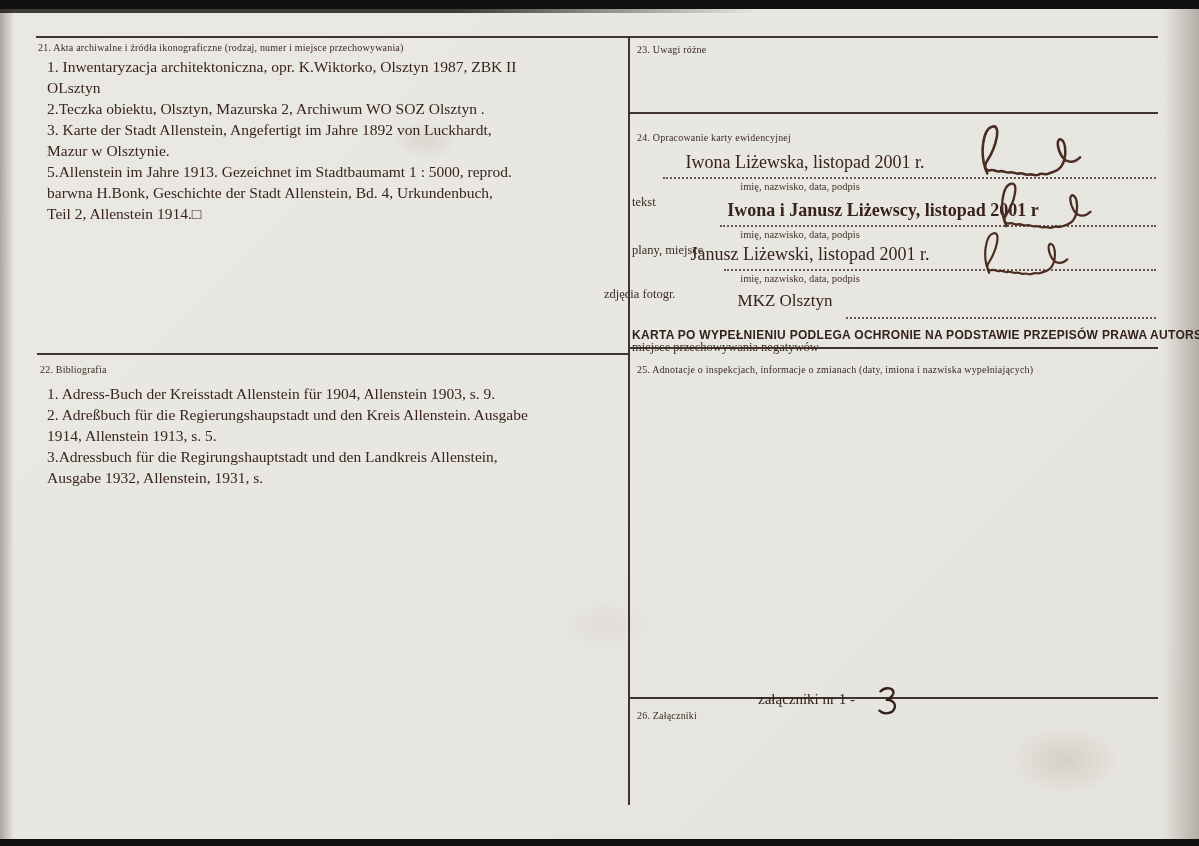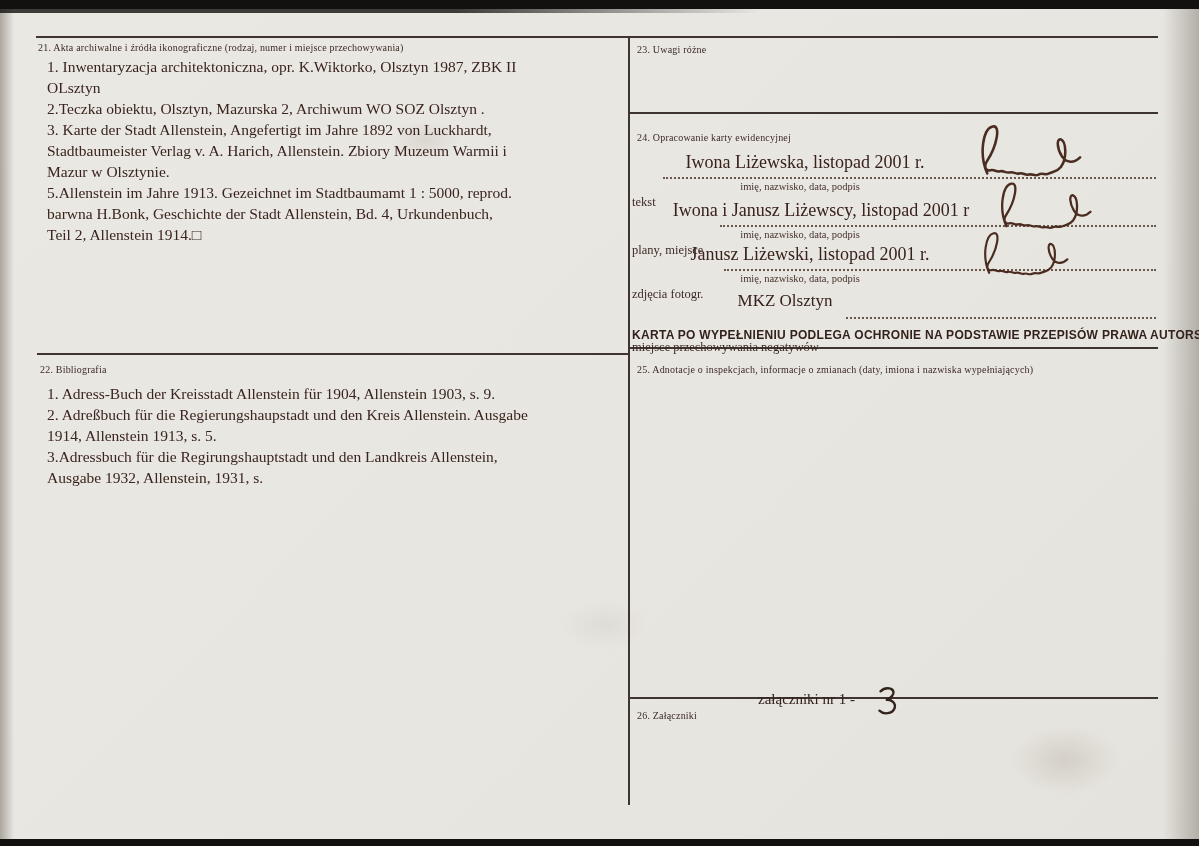--- a/index.html
+++ b/index.html
@@ -51,21 +51,20 @@
   <div class="rule" style="left:628px;top:112px;width:530px;height:2px;"></div>
   <div class="rule" style="left:628px;top:347px;width:530px;height:2px;"></div>
   <div class="rule" style="left:630px;top:697px;width:528px;height:2px;"></div>
 
   <div class="sec-label" style="left:38px;top:42px;">21. Akta archiwalne i źródła ikonograficzne (rodzaj, numer i miejsce przechowywania)</div>
   <div class="bodytext" style="left:47px;top:56px;width:570px;">
     <div class="bline">1. Inwentaryzacja architektoniczna, opr. K.Wiktorko, Olsztyn 1987, ZBK II</div>
     <div class="bline">OLsztyn</div>
     <div class="bline">2.Teczka obiektu, Olsztyn, Mazurska 2, Archiwum WO SOZ Olsztyn .</div>
     <div class="bline">3. Karte der Stadt Allenstein, Angefertigt im Jahre 1892 von Luckhardt,</div>
-    <div class="bline">Stadtbaumeister Verlag v. A. Harich, Allenstein. Zbiory Muzeum Warmii i</div>
     <div class="bline">Mazur w Olsztynie.</div>
     <div class="bline">5.Allenstein im Jahre 1913. Gezeichnet im Stadtbaumamt 1 : 5000, reprod.</div>
     <div class="bline">barwna H.Bonk, Geschichte der Stadt Allenstein, Bd. 4, Urkundenbuch,</div>
     <div class="bline">Teil 2, Allenstein 1914.□</div>
   </div>
 
   <div class="sec-label" style="left:40px;top:364px;">22. Bibliografia</div>
   <div class="bodytext" style="left:47px;top:383px;width:570px;">
     <div class="bline">1. Adress-Buch der Kreisstadt Allenstein für 1904, Allenstein 1903, s. 9.</div>
     <div class="bline">2.  Adreßbuch für die Regierungshaupstadt und den Kreis Allenstein. Ausgabe</div>
@@ -76,27 +75,27 @@
 
   <div class="sec-label" style="left:637px;top:44px;">23. Uwagi różne</div>
 
   <div class="sec-label" style="left:637px;top:124px;margin-top:8px;">24. Opracowanie karty ewidencyjnej</div>
 
   <div class="val" style="left:640px;top:152px;width:330px;">Iwona Liżewska, listopad 2001 r.</div>
   <div class="fieldlabel" style="left:632px;top:163px;">tekst</div>
   <div class="dotline" style="left:663px;top:177px;width:493px;"></div>
   <div class="caption" style="left:650px;top:181px;width:300px;">imię, nazwisko, data, podpis</div>
 
-  <div class="val" style="left:626px;top:200px;width:390px;">Iwona i Janusz Liżewscy, listopad 2001 r</div>
+  <div class="val" style="left:688px;top:200px;width:390px;font-weight:bold;">Iwona i Janusz Liżewscy, listopad 2001 r</div>
   <div class="fieldlabel" style="left:632px;top:211px;">plany, miejsce</div>
   <div class="dotline" style="left:720px;top:225px;width:436px;"></div>
   <div class="caption" style="left:650px;top:229px;width:300px;">imię, nazwisko, data, podpis</div>
 
   <div class="val" style="left:640px;top:244px;width:340px;">Janusz Liżewski, listopad 2001 r.</div>
-  <div class="fieldlabel" style="left:632px;top:255px;">zdjęcia fotogr.</div>
+  <div class="fieldlabel" style="left:604px;top:255px;">zdjęcia fotogr.</div>
   <div class="dotline" style="left:724px;top:269px;width:432px;"></div>
   <div class="caption" style="left:650px;top:273px;width:300px;">imię, nazwisko, data, podpis</div>
 
   <div class="val" style="left:640px;top:291px;width:290px;font-size:17px;">MKZ Olsztyn</div>
   <div class="fieldlabel" style="left:632px;top:308px;">miejsce przechowywania negatywów</div>
   <div class="dotline" style="left:846px;top:317px;width:310px;"></div>
 
   <svg class="sig" style="left:972px;top:118px;" width="118" height="64" viewBox="0 0 110 60">
     <path d="M14 52 C6 34 10 10 19 8 C27 6 23 26 14 40 C10 46 13 50 17 49 C21 48 22 51 26 50 C30 49 31 52 35 51 C39 50 40 53 44 52 C48 51 49 54 53 53 C57 52 58 55 62 53 C66 51 68 54 72 52 C76 50 79 51 83 46 C89 38 88 22 83 20 C79 19 79 28 84 36 C88 42 95 43 101 37"></path>
   </svg>

